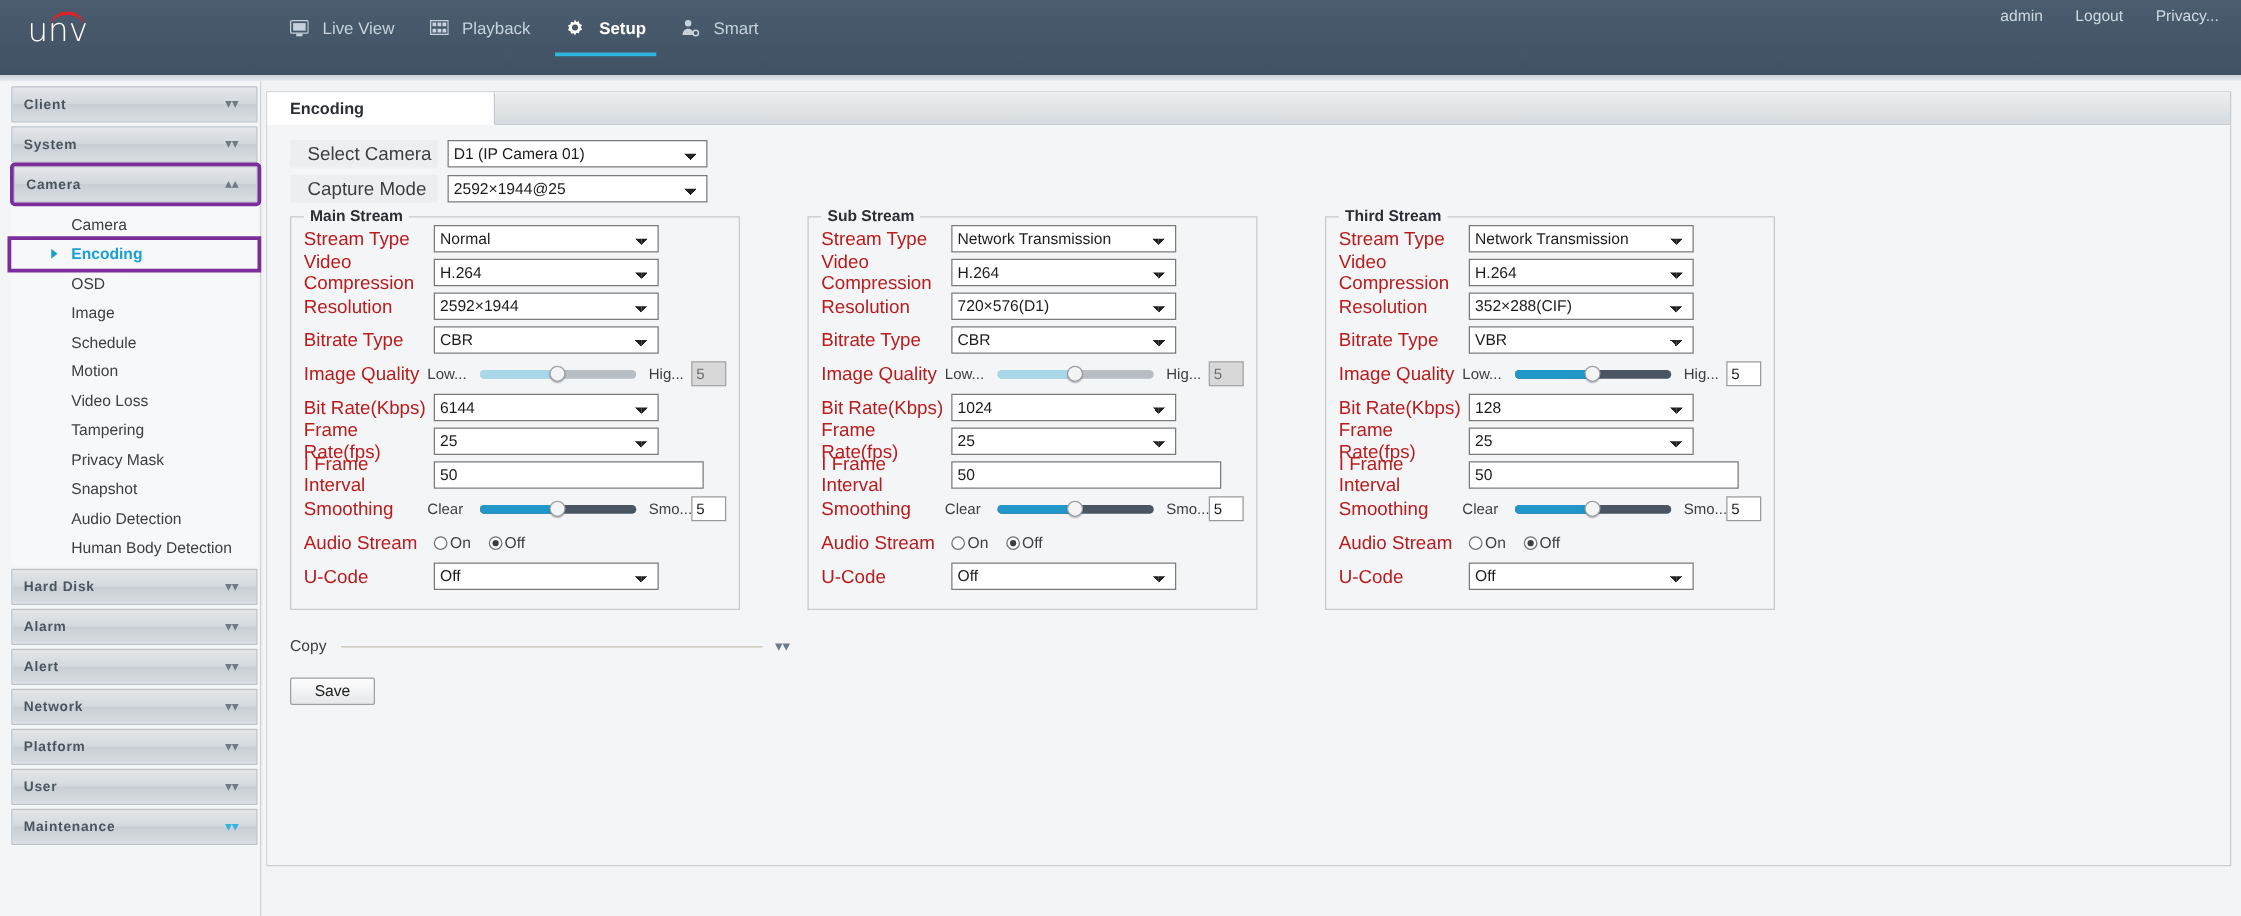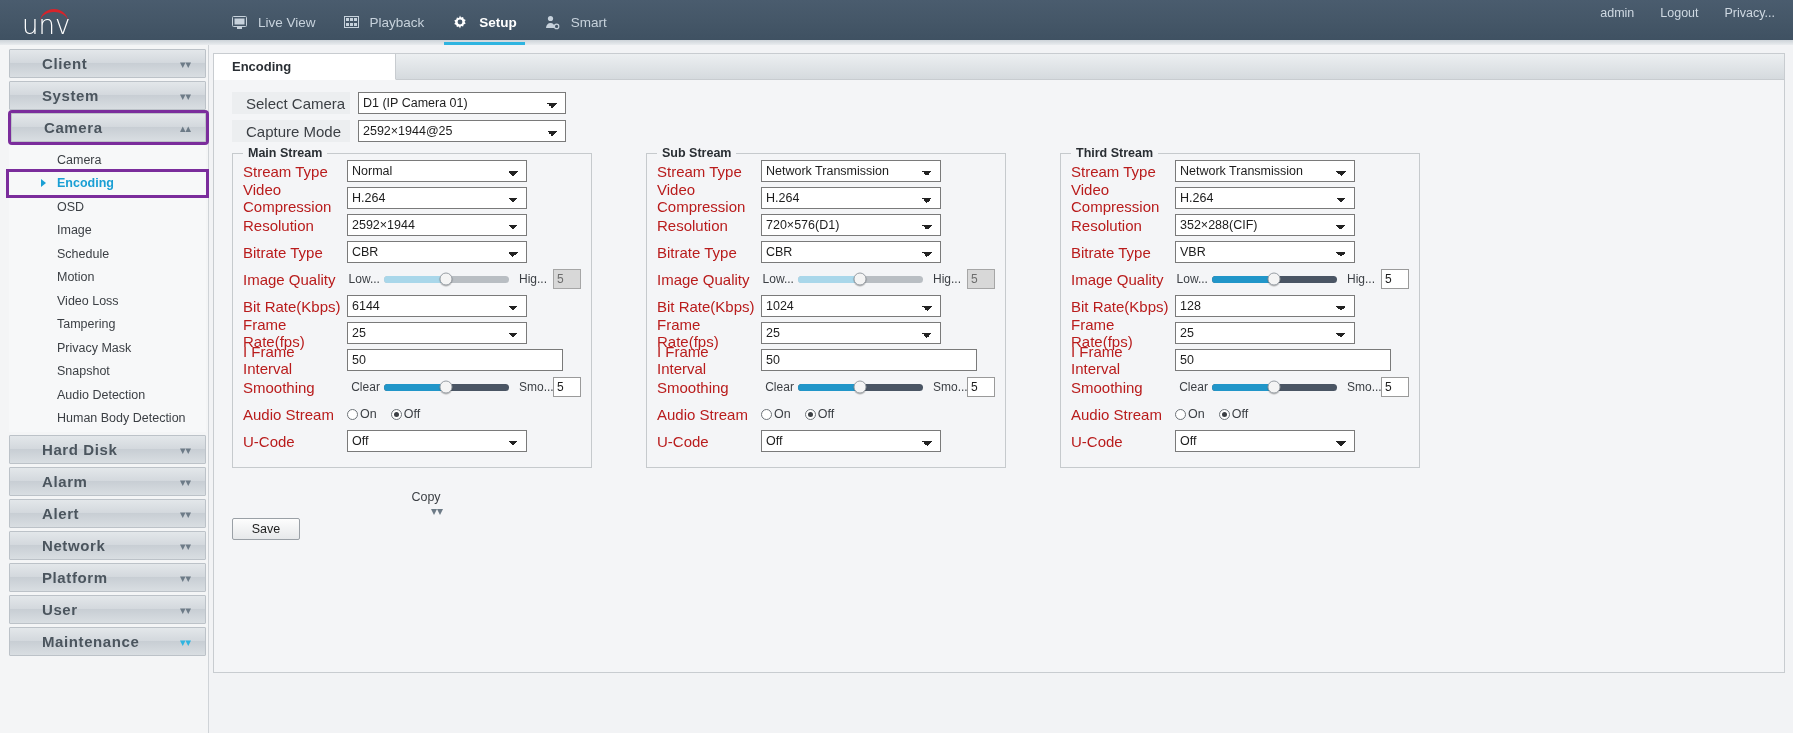--- a/index.html
+++ b/index.html
@@ -8,21 +8,21 @@
     width:1793px; height:733px;
     font-family:"Liberation Sans", sans-serif;
     font-size:12.5px;
     color:#333;
     background:#ffffff;
     overflow:hidden;
   }
 
   
   .topbar{
-    position:relative; height:40px; width:100%;
+    position:relative; height:60px; width:100%;
     background:linear-gradient(to bottom,#4a5c6e 0%,#455768 50%,#3f5162 100%);
     display:flex; align-items:flex-start;
   }
   .logo{ position:absolute; left:22px; top:8px; width:70px; height:30px; }
   .logo-text{
     font-family:"DejaVu Sans", sans-serif;
     font-size:26px; font-weight:300; color:#fff; letter-spacing:0px;
     position:absolute; left:0; top:4px; line-height:1;
   }
   .logo-arc{
@@ -49,21 +49,21 @@
   .page{ display:flex; height:688px; background:#f2f3f5; }
 
   
   .sidebar{ width:209px; flex:0 0 209px; background:#f4f5f6; padding-top:4px; border-right:1px solid #cfd3d7; }
   .grp{
     position:relative; height:29px; margin:0 2px 3px 9px;
     background:linear-gradient(to bottom,#e3e7ea 0%,#d3d8dd 48%,#c8ced4 50%,#d9dee2 100%);
     border:1px solid #bcc2c8; border-radius:1px;
     display:flex; align-items:center; cursor:pointer;
   }
-  .grp-label{ font-size:15px; font-weight:bold; color:#4b555e; letter-spacing:.6px; padding-left:32px; }
+  .grp-label{ font-size:11px; font-weight:bold; color:#4b555e; letter-spacing:.6px; padding-left:9px; }
   .chev{ position:absolute; right:14px; top:50%; transform:translateY(-50%); color:#6d7b87; font-size:11px; line-height:1; }
   .chev.blue{ color:#2fb4e0; }
   .grp.hl{ outline:3px solid #7b2d9c; outline-offset:0px; margin-left:11px; }
   .sub{ background:#f7f8f9; padding:3px 0 2px 0; margin:0 2px 3px 9px; }
   .sub-item{
     position:relative; height:23.5px; display:flex; align-items:center;
     padding-left:48px; font-size:12.5px; color:#3b3f44; cursor:pointer;
   }
   .sub-item.active{ color:#1a9fd4; font-weight:bold; }
   .sub-item.active .bullet{
@@ -127,21 +127,21 @@
     font-size:12.5px; font-weight:bold; color:#2a2f34;
   }
   .srow{ display:flex; align-items:center; height:22px; margin-bottom:5px; }
   .srow .slbl{ width:104px; font-size:15px; color:#b91c1c; }
   .ssel{ width:180px; }
   .stxt{ width:216px; }
 
   
   .slider-wrap{ display:flex; align-items:center; width:222px; }
   .s-end{ font-size:12px; color:#3b3f44; white-space:nowrap; }
-  .s-end.left{ width:38px;text-align:right; }
+  .s-end.left{ width:38px; }
   .s-end.right{ width:34px; text-align:left; margin-left:6px; }
   .track{
     position:relative; flex:1; height:7px; border-radius:4px; background:#b9bec3; margin:0 4px;
   }
   .track .fill{ position:absolute; left:0; top:0; bottom:0; border-radius:4px; }
   .track.on{ background:#4a5564; }
   .track.on .fill{ background:#2196c9; }
   .track.off .fill{ background:#a9d7ea; }
   .knob{
     position:absolute; top:50%; transform:translate(-50%,-50%);
@@ -160,26 +160,26 @@
   .rad .dot{
     width:11px; height:11px; border-radius:50%; border:1px solid #6e7479;
     background:#fff; margin-right:2px; position:relative; display:inline-block;
   }
   .rad.sel .dot:after{
     content:""; position:absolute; left:2px; top:2px; width:5px; height:5px;
     border-radius:50%; background:#3b3f44;
   }
 
   
-  .copy-row{ display:flex; align-items:center; margin-top:22px; width:400px;flex-direction:column; }
+  .copy-row{ display:flex; align-items:center; margin-top:22px; width:400px; }
   .copy-lbl{ font-size:12.5px; color:#3b3f44; margin-right:12px; }
   .copy-line{ flex:1; height:1px; background:#c1bfb3; }
   .copy-chev{ color:#6d7b87; font-size:12px; margin-left:10px; cursor:pointer; }
   .save-btn{
-    width:68px; height:22px; font-size:12.5px;
+    margin-top:18px; width:68px; height:22px; font-size:12.5px;
     font-family:"Liberation Sans", sans-serif; color:#1d1d1d;
     background:linear-gradient(to bottom,#fdfdfd,#e6e8ea);
     border:1px solid #9aa0a6; border-radius:2px; cursor:pointer;
   }
 </style>
 </head>
 <body>
 
 <div class="topbar">
   <div class="logo">

